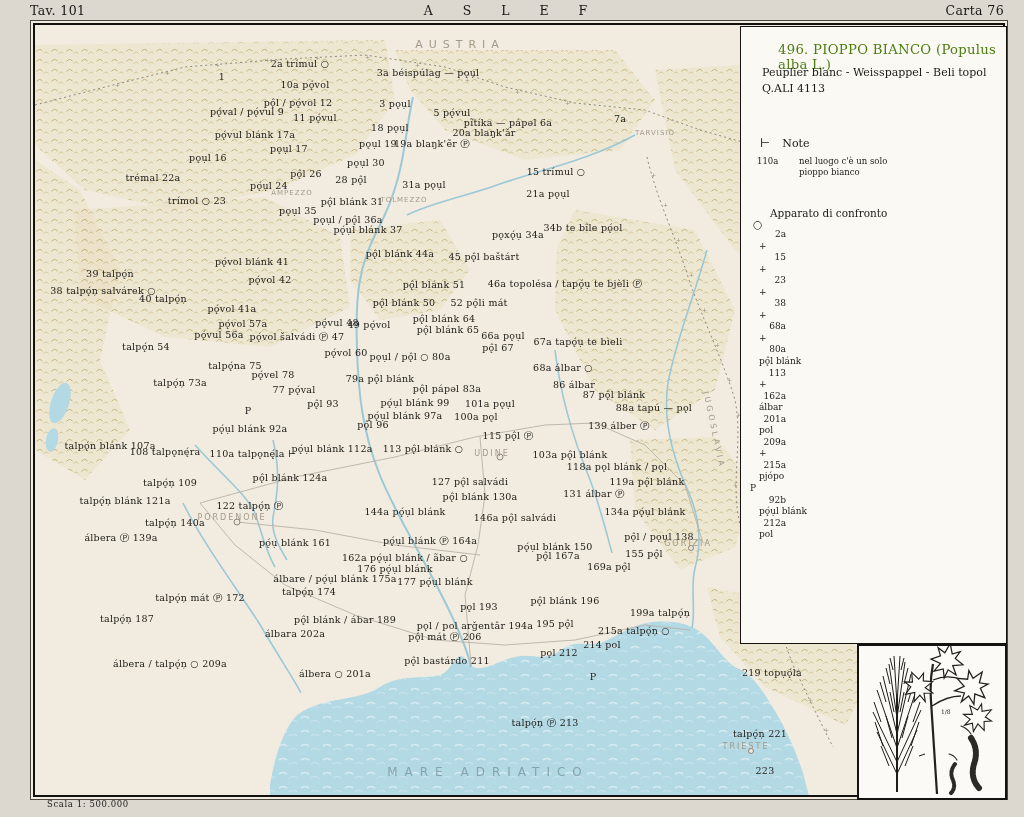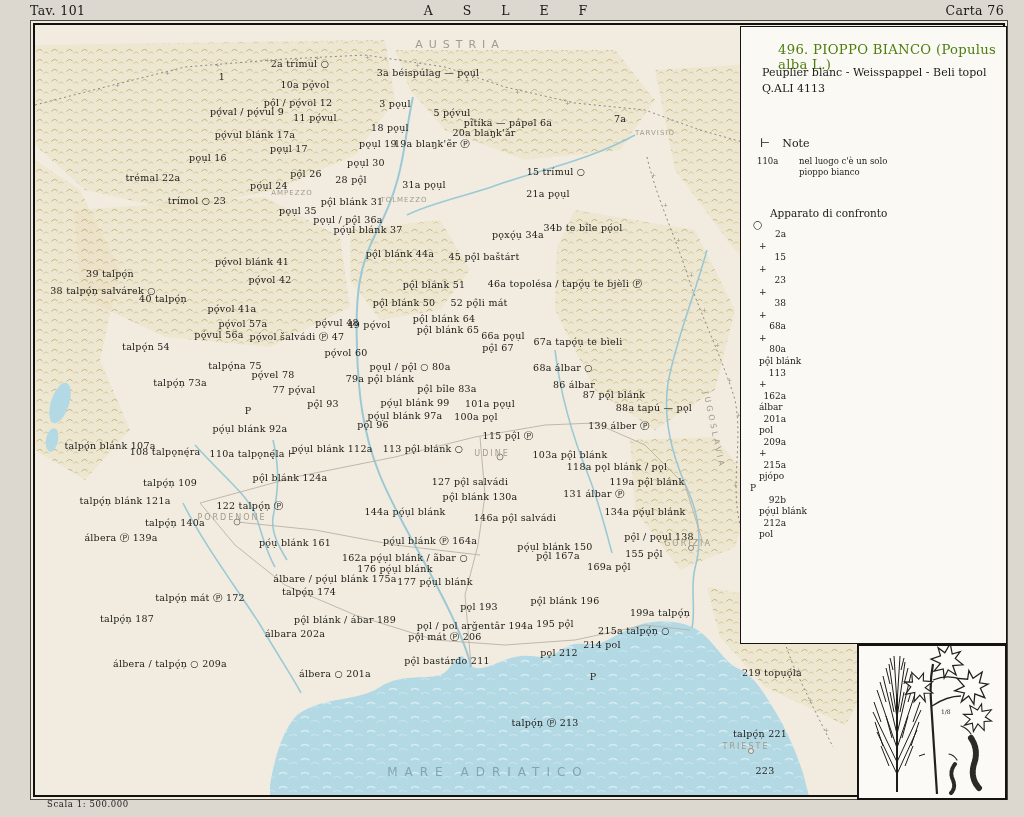--- a/index.html
+++ b/index.html
@@ -219,28 +219,28 @@
     <span class="pt" style="left: 369px; top: 324px;">49 pǫ́vol</span>
     <span class="pt" style="left: 243px; top: 323px;">pǫ́vol 57a</span>
     <span class="pt" style="left: 448px; top: 329px;">pǫ̂l blánk 65</span>
     <span class="pt" style="left: 219px; top: 334px;">pǫ́vul 56a</span>
     <span class="pt" style="left: 503px; top: 335px;">66a pǫụl</span>
     <span class="pt" style="left: 297px; top: 337px;">pǫ́vol šalvádi Ⓟ 47</span>
     <span class="pt" style="left: 578px; top: 341px;">67a tapǫ́ụ te bìeli</span>
     <span class="pt" style="left: 146px; top: 346px;">talpǫ́n 54</span>
     <span class="pt" style="left: 498px; top: 347px;">pǫ̂l 67</span>
     <span class="pt" style="left: 346px; top: 352px;">pǫ́vol 60</span>
-    <span class="pt" style="left: 410px; top: 356px; margin-top: 10px;">pǫụl / pǫ̂l ○ 80a</span>
+    <span class="pt" style="left: 410px; top: 356px;">pǫụl / pǫ̂l ○ 80a</span>
     <span class="pt" style="left: 235px; top: 365px;">talpǫ́na 75</span>
     <span class="pt" style="left: 563px; top: 367px;">68a álbar ○</span>
     <span class="pt" style="left: 273px; top: 374px;">pǫ́vel 78</span>
     <span class="pt" style="left: 380px; top: 378px;">79a pǫ̂l blánk</span>
     <span class="pt" style="left: 180px; top: 382px;">talpǫ́ņ 73a</span>
     <span class="pt" style="left: 574px; top: 384px;">86 álbar</span>
-    <span class="pt" style="left: 447px; top: 388px;">pǫ̂l bîle 83a</span>
+    <span class="pt" style="left: 447px; top: 388px;">pǫ̂l pápəl 83a</span>
     <span class="pt" style="left: 294px; top: 389px;">77 pǫ́val</span>
     <span class="pt" style="left: 614px; top: 394px;">87 pǫ̂l blánk</span>
     <span class="pt" style="left: 415px; top: 402px;">pǫ́ụl blánk 99</span>
     <span class="pt" style="left: 323px; top: 403px;">pǫ̂l 93</span>
     <span class="pt" style="left: 490px; top: 403px;">101a pǫụl</span>
     <span class="pt" style="left: 654px; top: 407px;">88a tapú — pǫl</span>
     <span class="pt" style="left: 248px; top: 410px;">P</span>
     <span class="pt" style="left: 405px; top: 415px;">pǫ́ụl blánk 97a</span>
     <span class="pt" style="left: 460px; top: 416px; margin-left: 16px;">100a pǫl</span>
     <span class="pt" style="left: 373px; top: 424px;">pǫ̂l 96</span>

